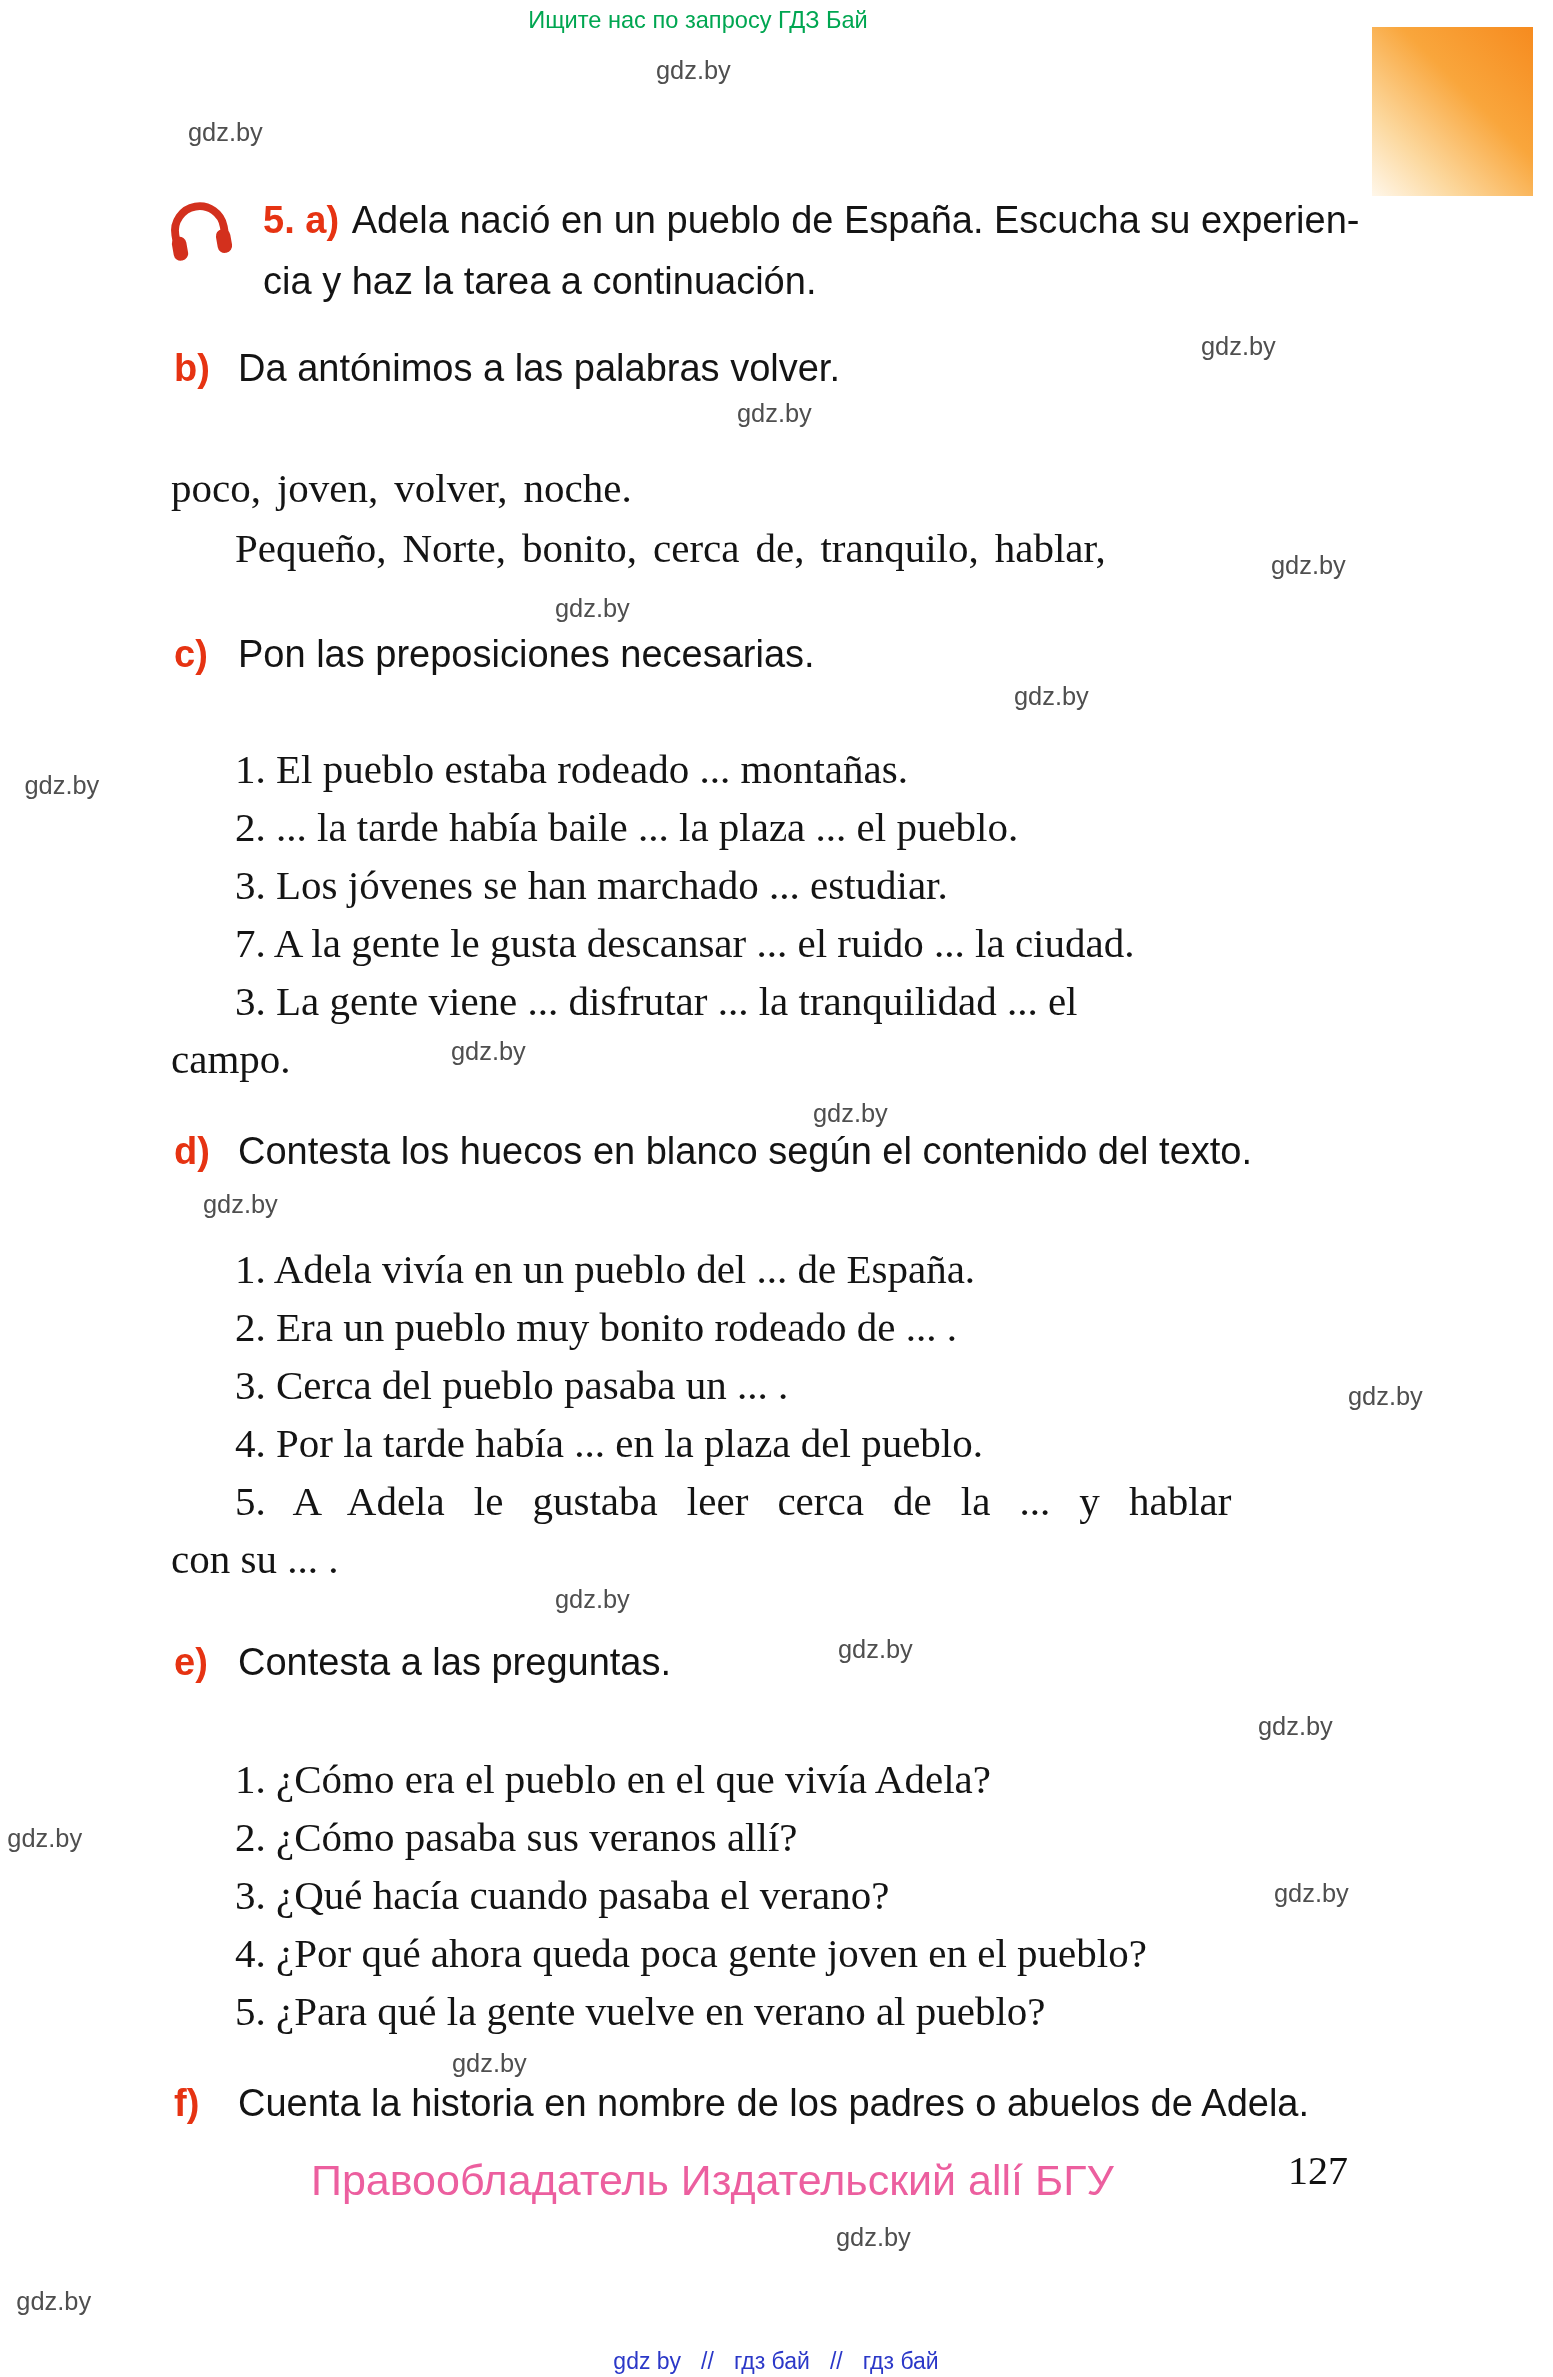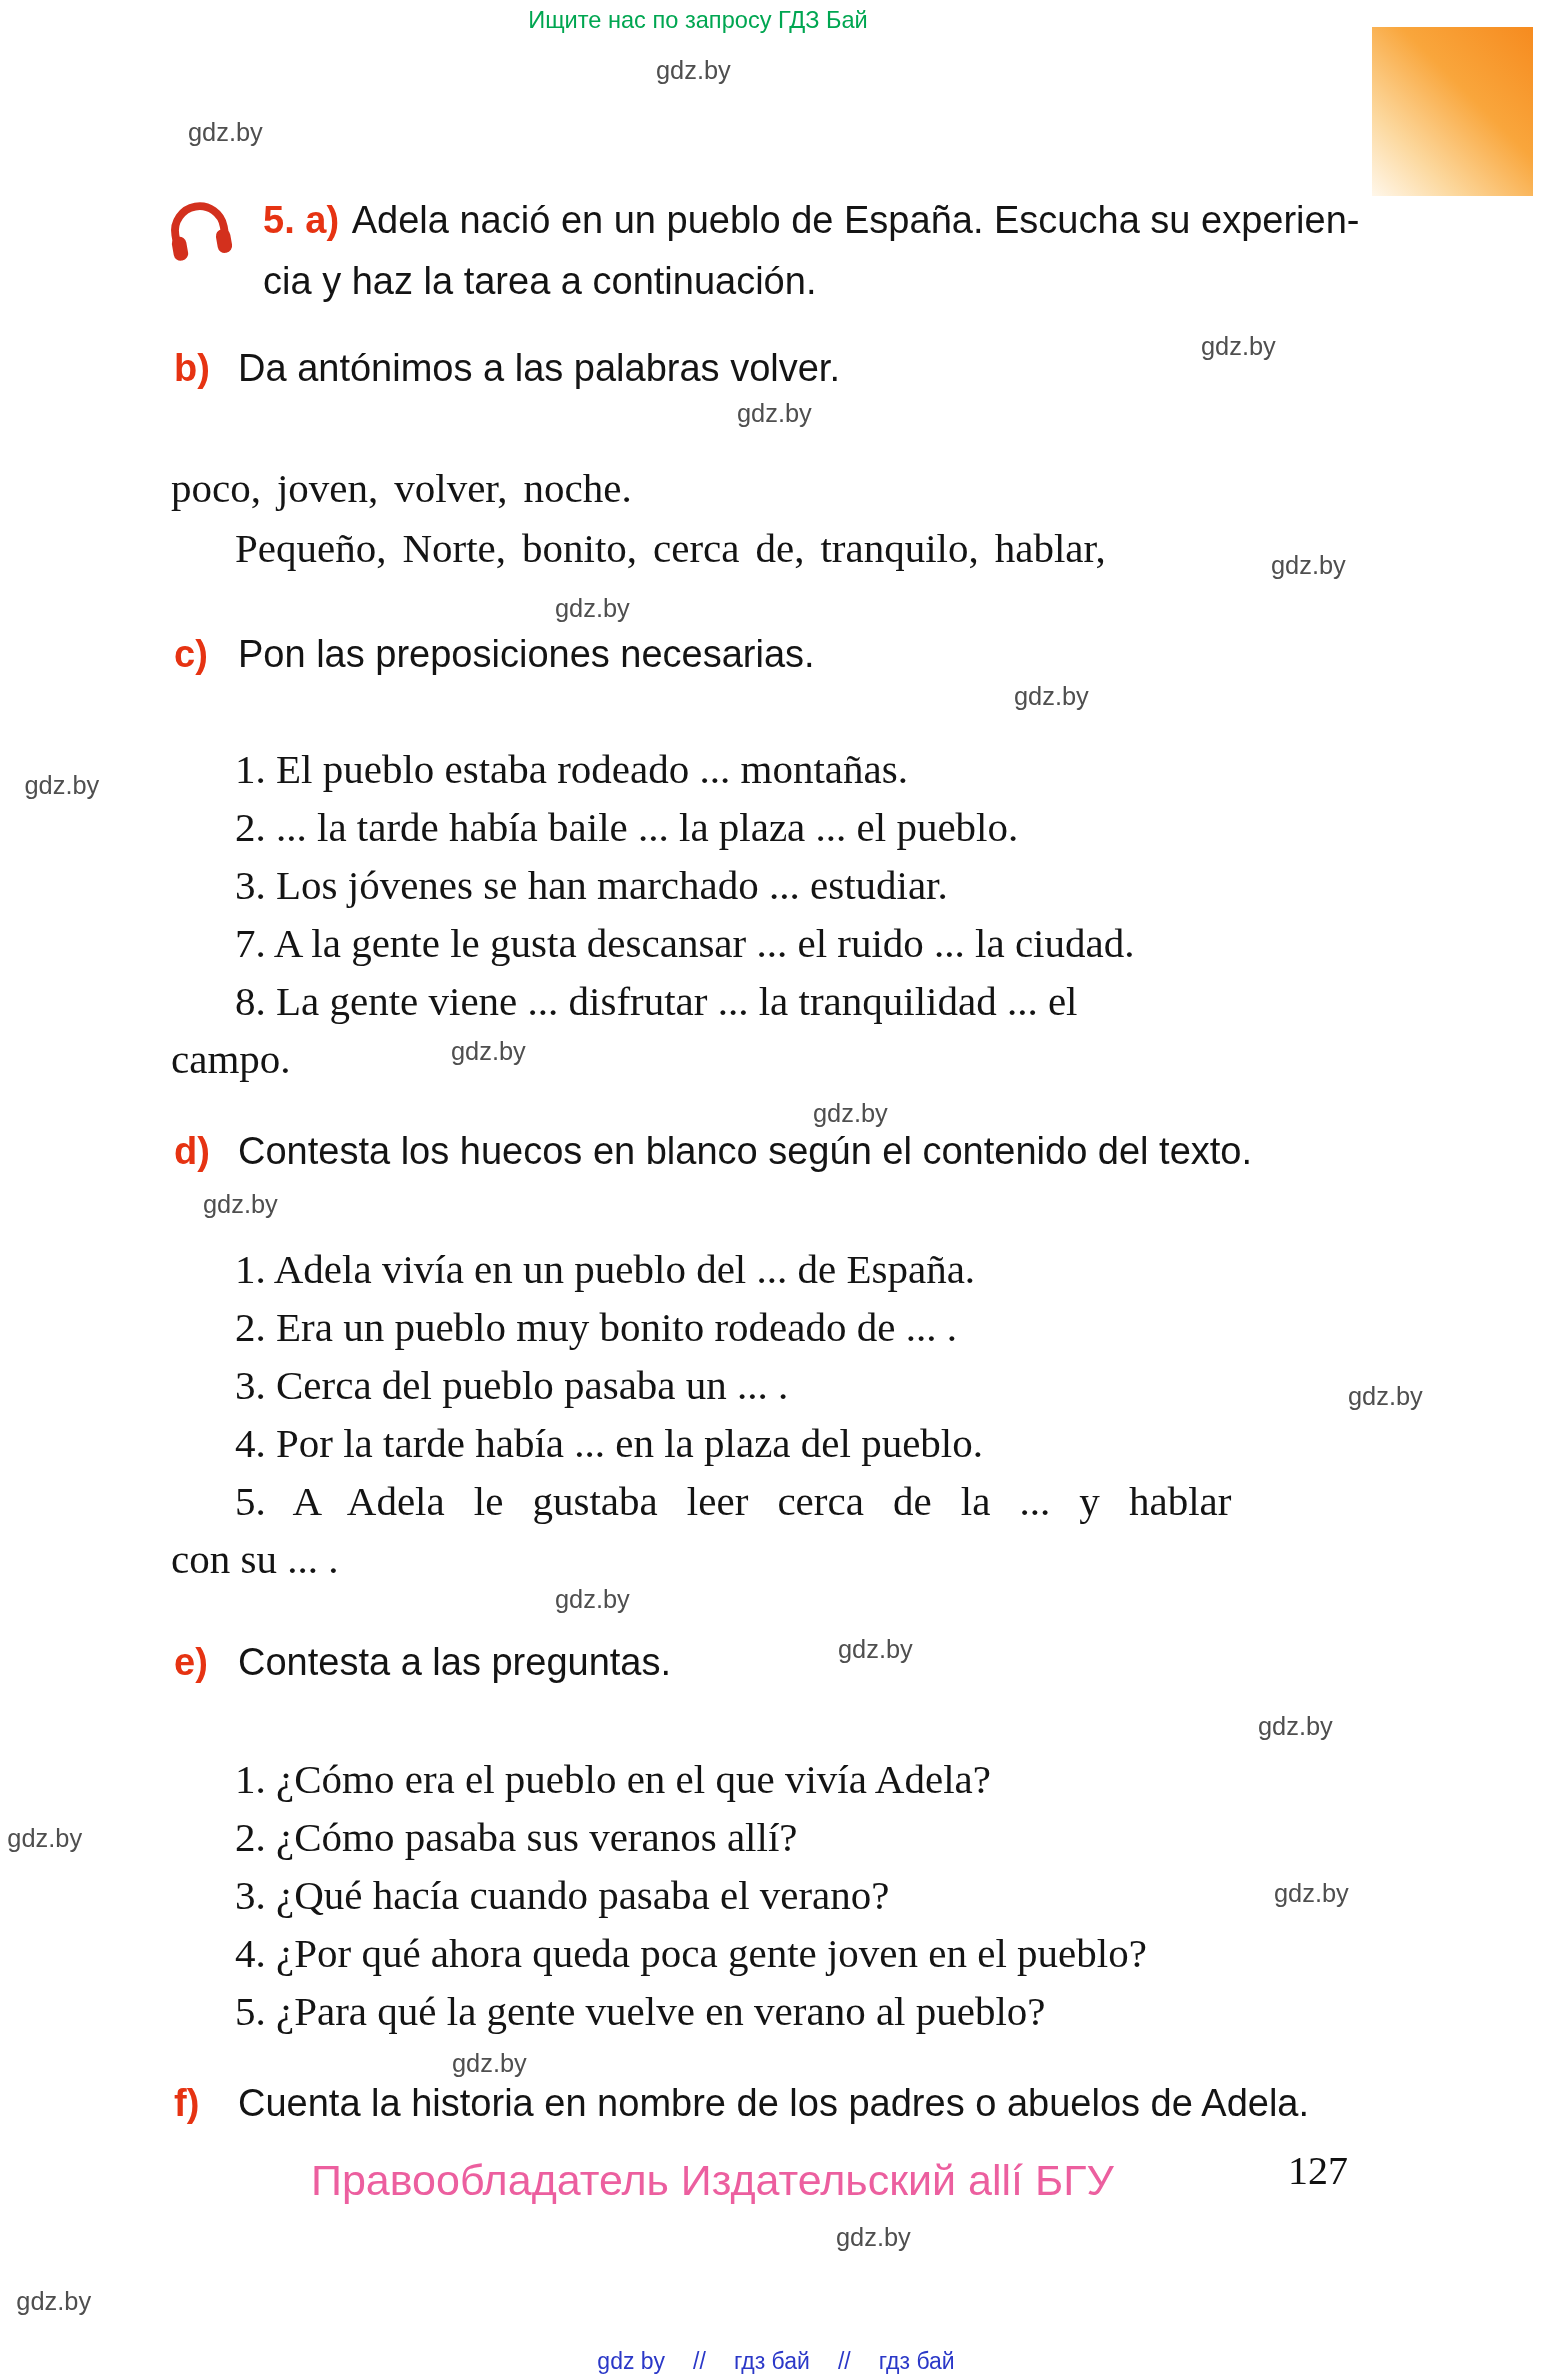--- a/index.html
+++ b/index.html
@@ -59,21 +59,21 @@
   .publisher {
     position:absolute; left:311px; top:2156px; font-size:43px;
     color:#ec5f9f; white-space:nowrap;
   }
   .pagenum {
     position:absolute; left:1288px; top:2147px; font-size:40px;
     font-family:"Liberation Serif", serif; color:#111111;
   }
   .links {
     position:absolute; top:2348px; left:776px; transform:translateX(-50%);
-    display:flex; gap:28px; font-size:23px; color:#2b38c8; white-space:nowrap;
+    display:flex; gap:20px; font-size:23px; color:#2b38c8; white-space:nowrap;
   }
   .links span { color:#2b38c8; }
 </style>
 </head>
 <body>
 
 <div class="page">
 
   <div class="corner"></div>
 
@@ -124,21 +124,21 @@
 
   <div class="irow" style="top:633px">
     <span class="plabel">c)</span>
     <span class="instr">Pon las preposiciones necesarias.</span>
   </div>
   <div class="serif-block" style="top:740px">
     <div class="sline ind">1. El pueblo estaba rodeado ... montañas.</div>
     <div class="sline ind">2. ... la tarde había baile ... la plaza ... el pueblo.</div>
     <div class="sline ind">3. Los jóvenes se han marchado ... estudiar.</div>
     <div class="sline ind">7. A la gente le gusta descansar ... el ruido ... la ciudad.</div>
-    <div class="sline ind">8. La gente viene ... disfrutar ... la tranquilidad ... el</div>
+    <div class="sline ind">3. La gente viene ... disfrutar ... la tranquilidad ... el</div>
     <div class="sline">campo.</div>
   </div>
 
   <div class="irow" style="top:1130px">
     <span class="plabel">d)</span>
     <span class="instr">Contesta los huecos en blanco según el contenido del texto.</span>
   </div>
   <div class="serif-block" style="top:1240px">
     <div class="sline ind">1. Adela vivía en un pueblo del ... de España.</div>
     <div class="sline ind">2. Era un pueblo muy bonito rodeado de ... .</div>

